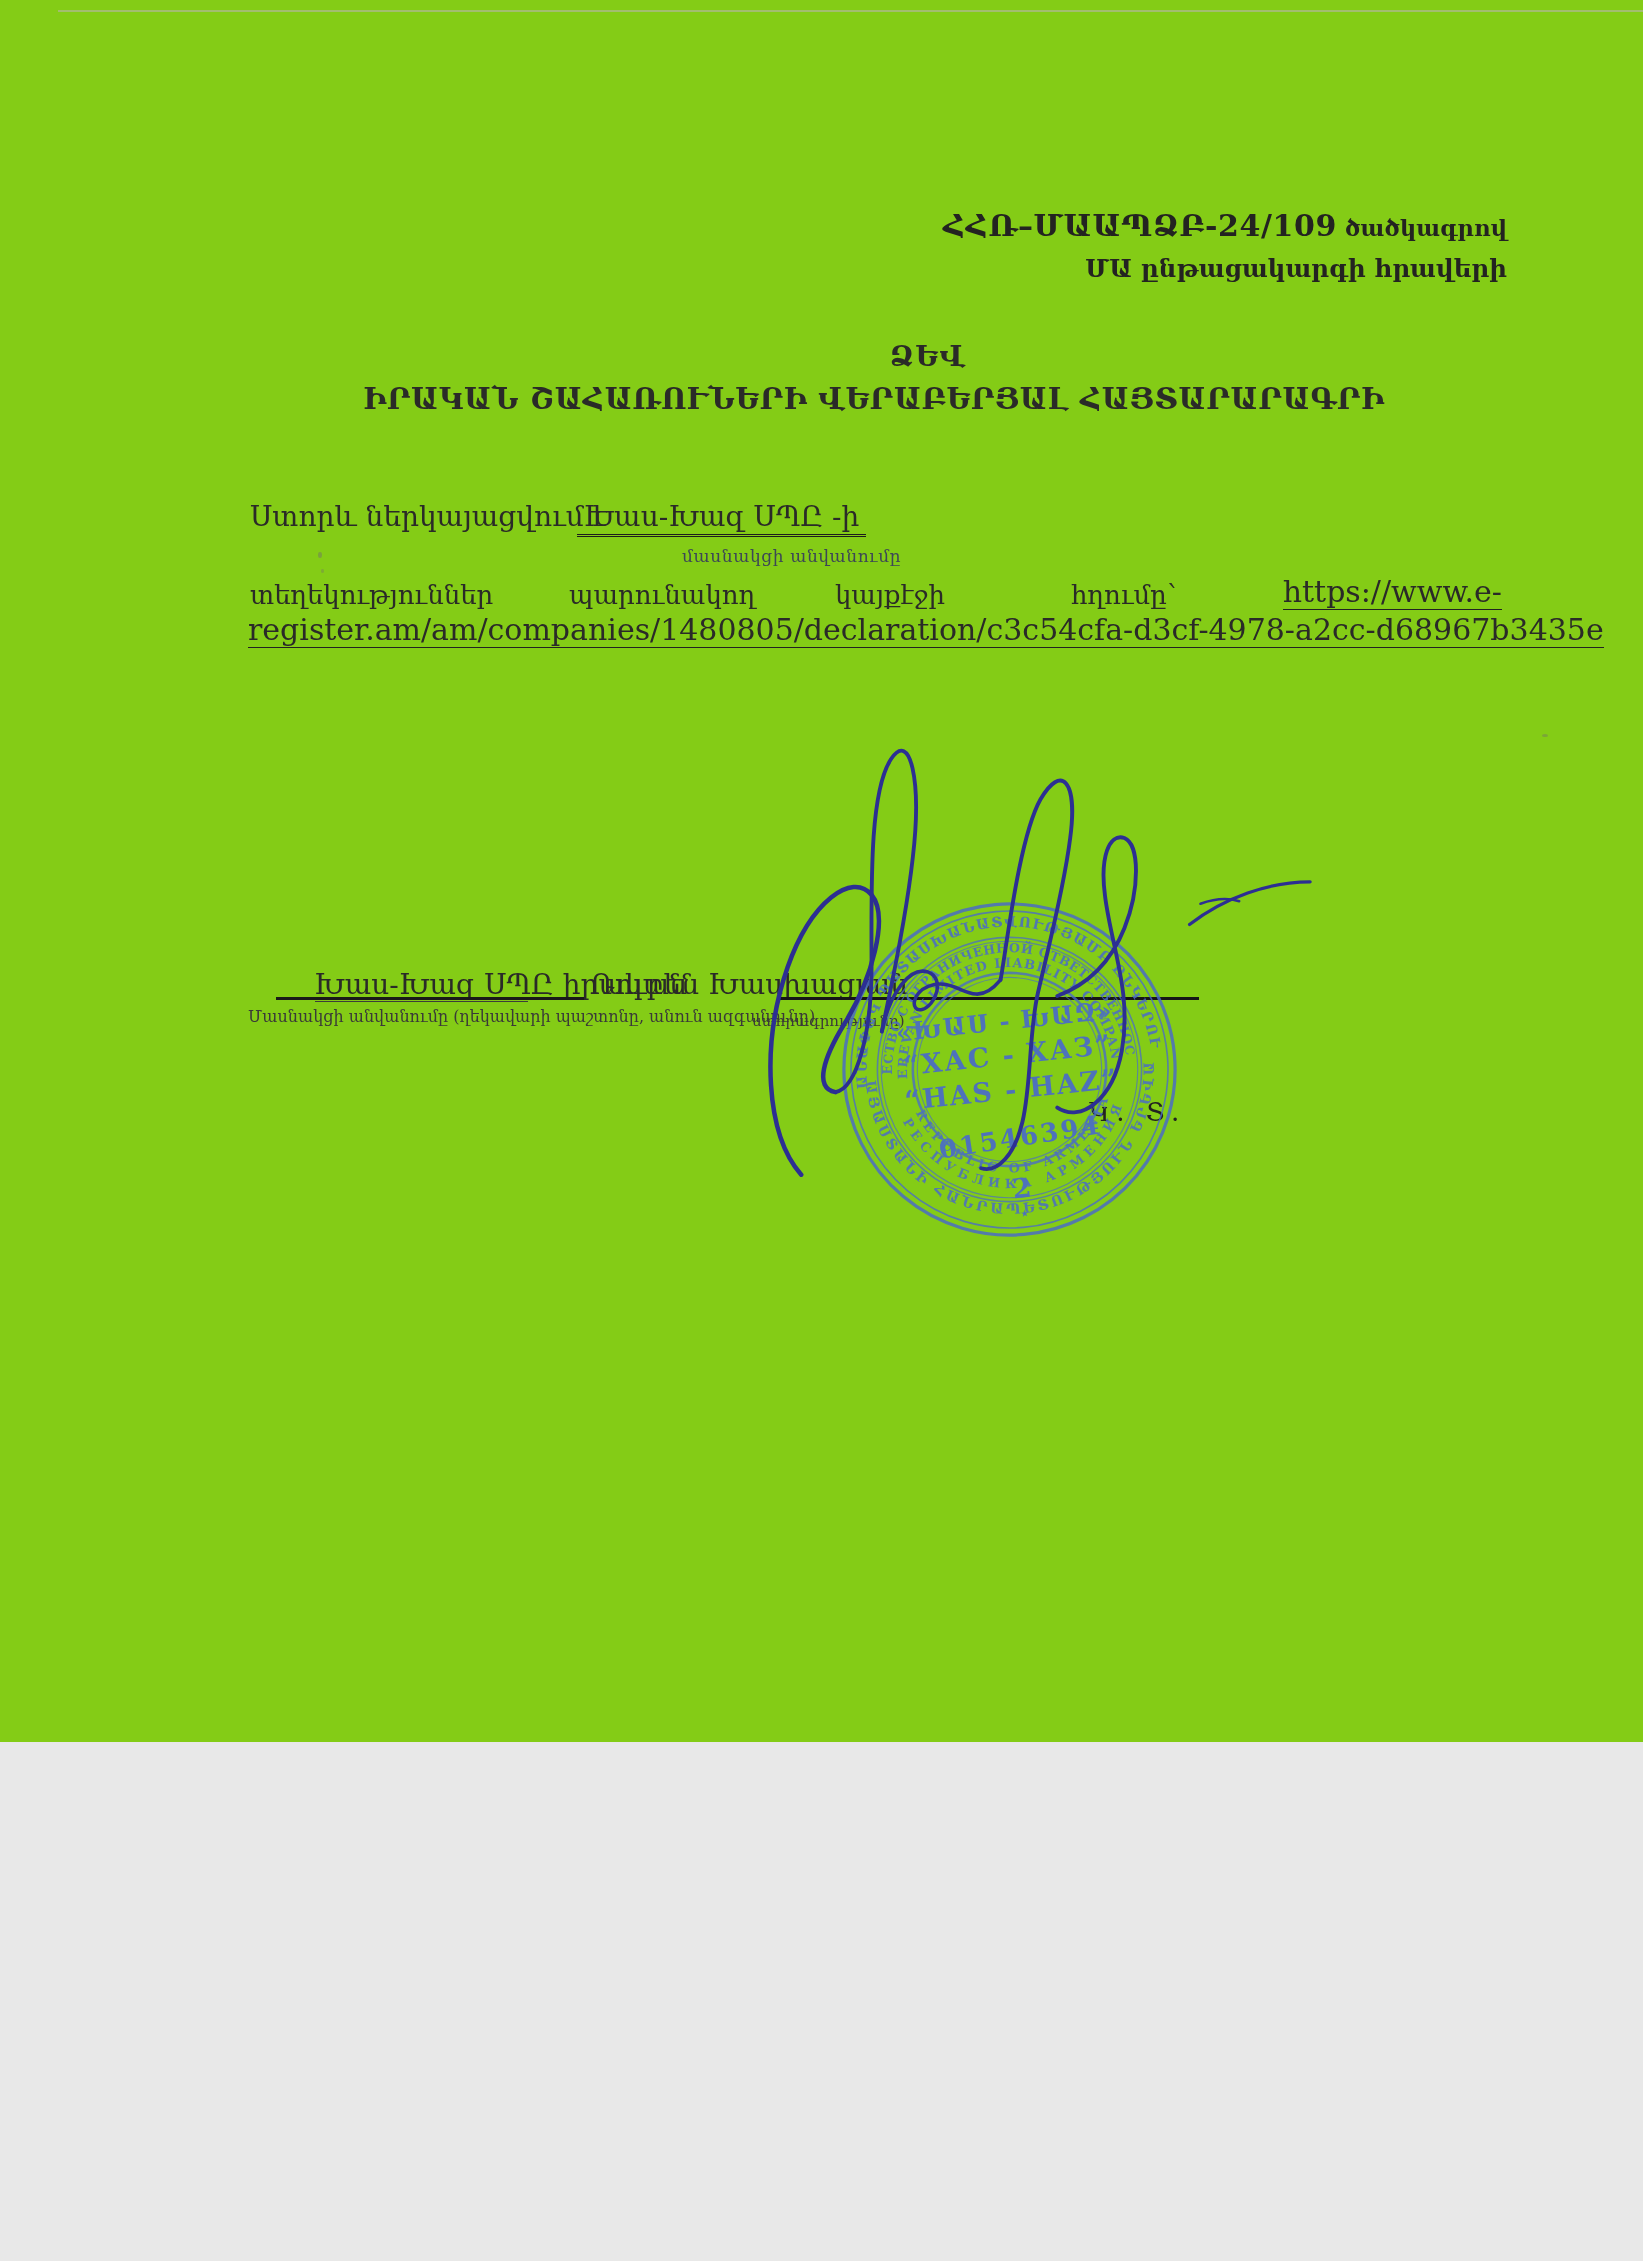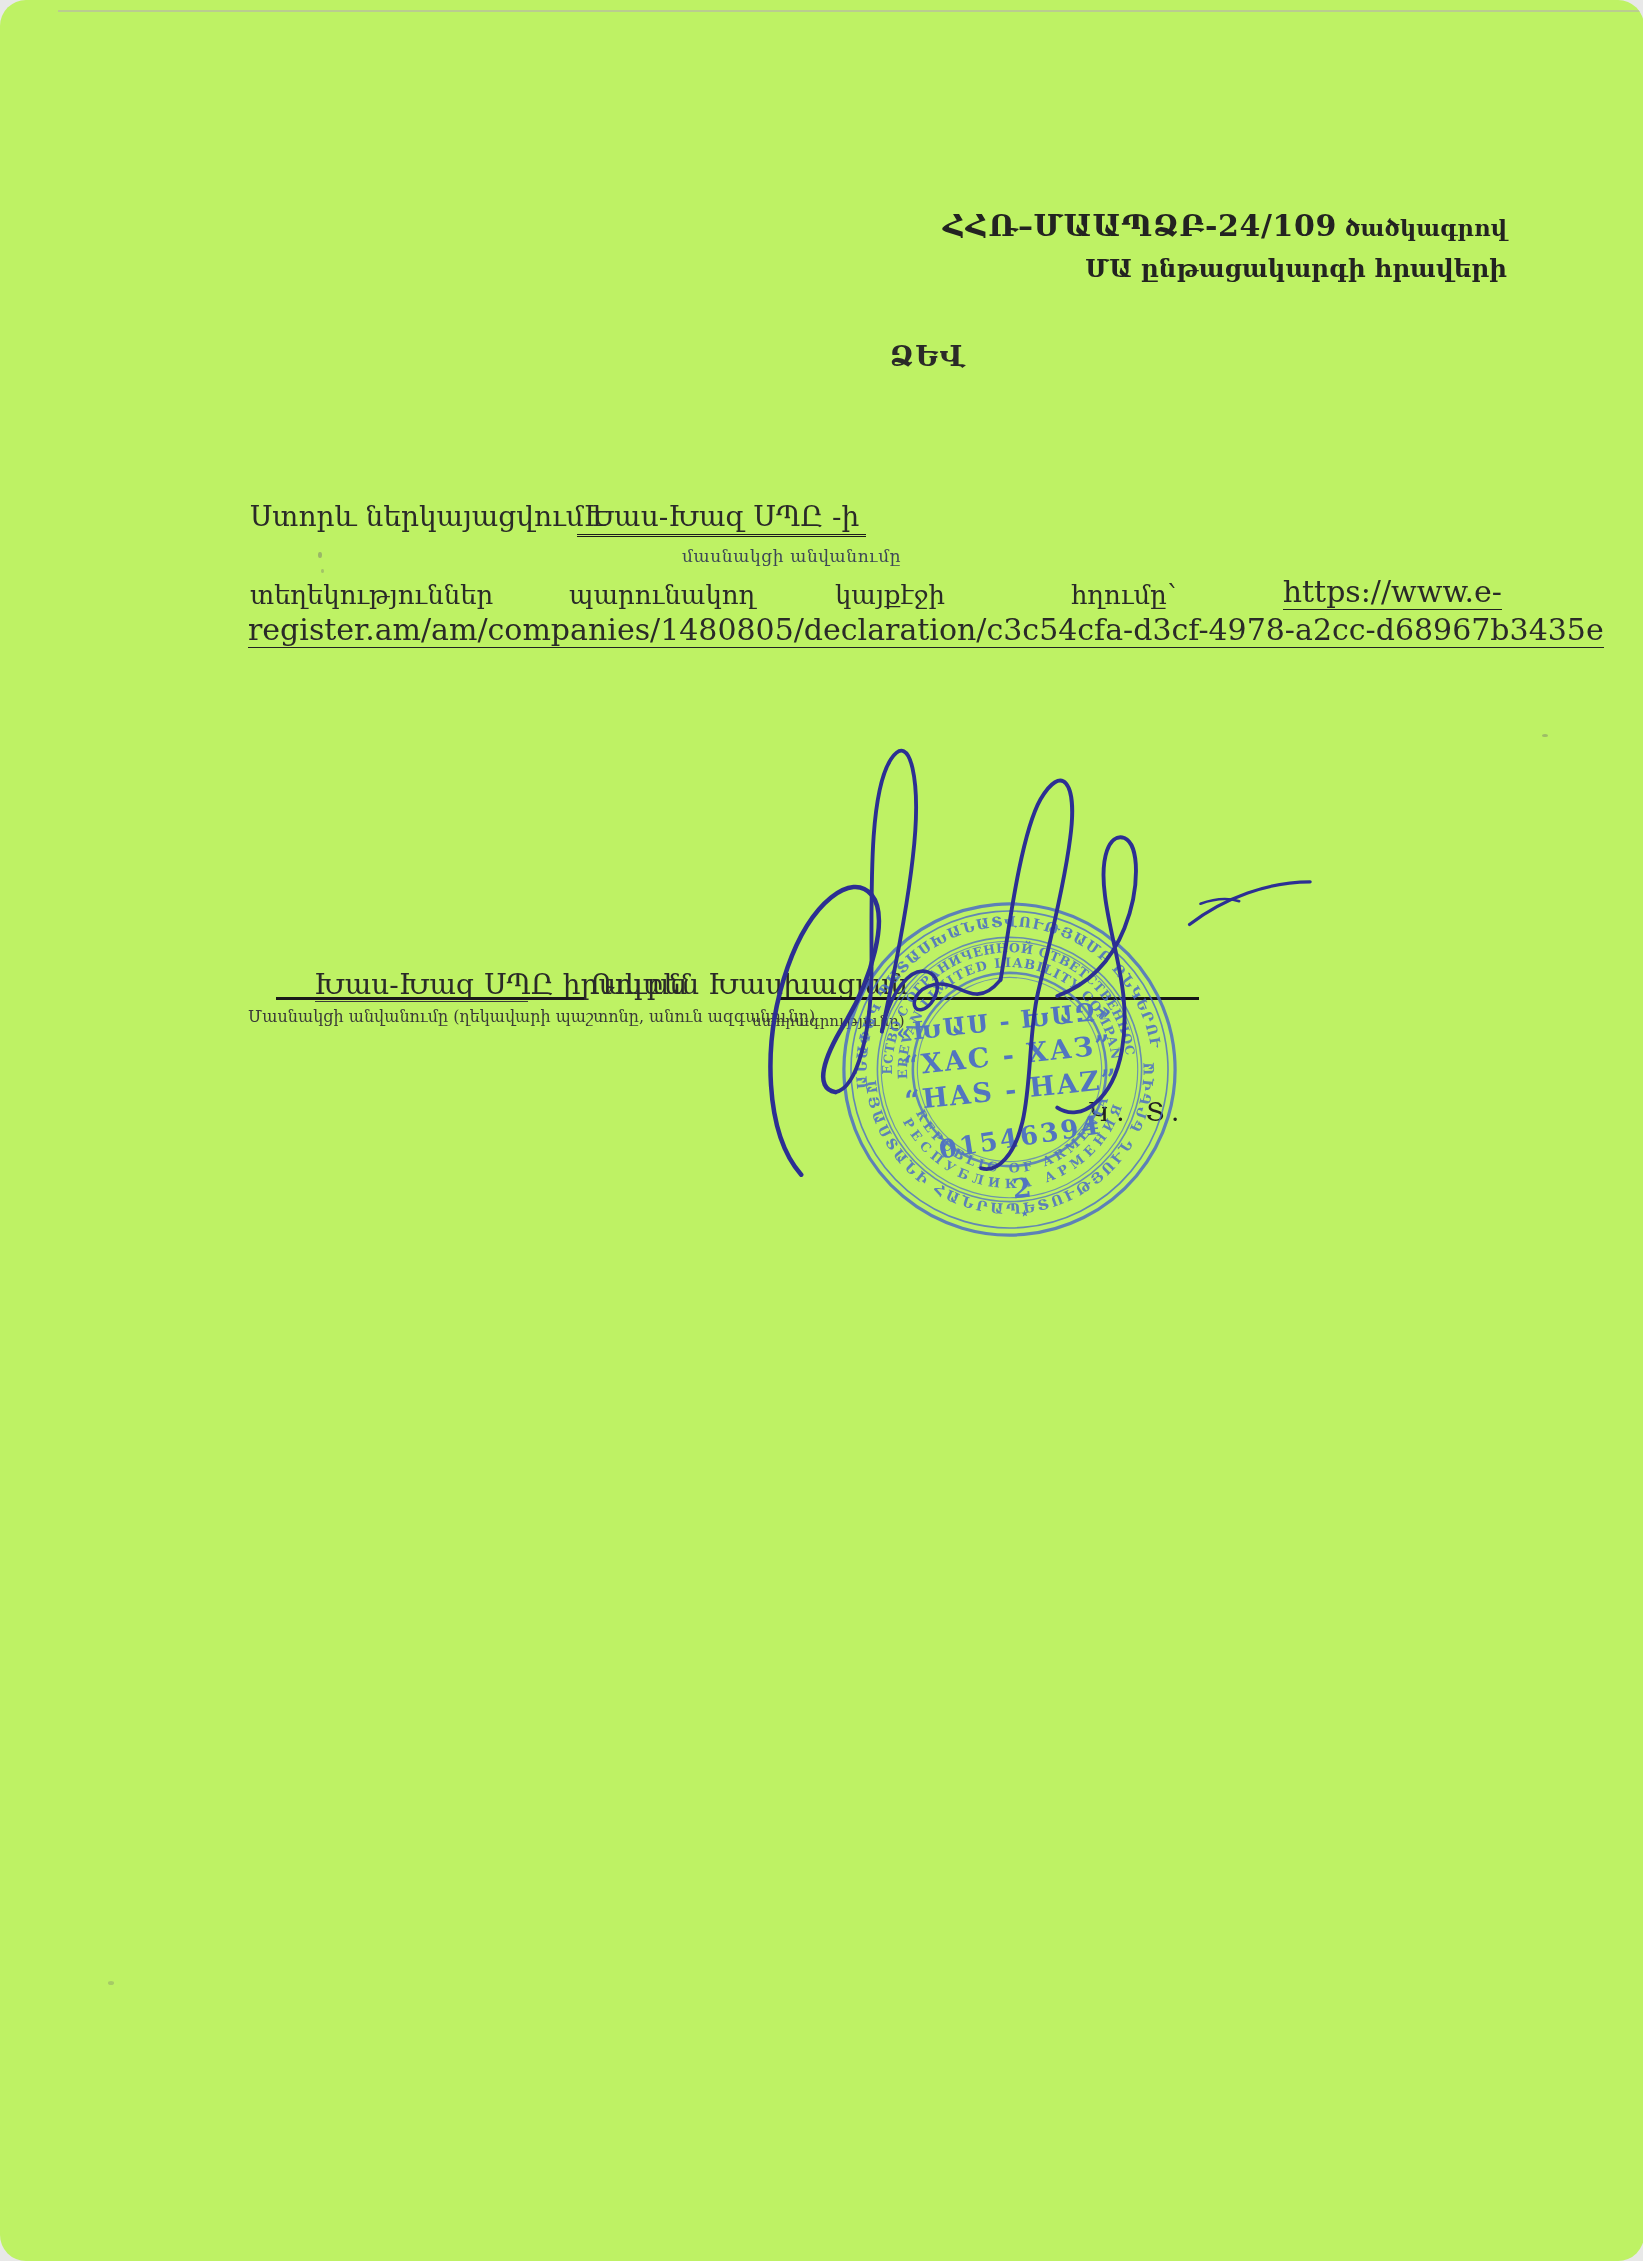--- a/index.html
+++ b/index.html
@@ -1,23 +1,22 @@
 <!DOCTYPE html>
 <html style="font-size:10.3px"><head>
 <meta charset="utf-8">
 <style>
   html,body{margin:0;padding:0;background:#e8e8e8;}
   .page{
     position:relative;
-    width:1644px;height:2261px;
-    background:#bef264;
+    width:1644px;height:1742px;
+    background:#84cc16;
     overflow:hidden;
     font-family:"DejaVu Serif","DejaVu Sans",serif;
     color:#2a2a28;
-    border-radius:26px;
   }
   .abs{position:absolute;white-space:nowrap;}
   
   .top-edge{position:absolute;left:58px;top:10.3px;width:1586px;height:1.9px;background:#b7b3ad;opacity:.6;}
   .speck{position:absolute;border-radius:50%;background:#6f6f6c;}
   
   .hdr{right:137px;text-align:right;font-weight:bold;color:#232321;}
   .hdr-line1{top:208px;font-size:30px;letter-spacing:0.6px;}
   .hdr-line1 .suffix{font-size:22.6px;letter-spacing:0;}
   .hdr-line2{top:254px;font-size:24.5px;}
@@ -54,20 +53,21 @@
 <body>
 
 <div class="page">
 
   <div class="top-edge"></div>
 
   <div class="abs hdr hdr-line1"><span>ՀՀՌ–ՄԱԱՊՁԲ-24/109</span><span class="suffix"> ծածկագրով</span></div>
   <div class="abs hdr hdr-line2">ՄԱ ընթացակարգի հրավերի</div>
 
   <div class="abs form-label">ՁԵՎ</div>
+  <div class="abs doc-title">ԻՐԱԿԱՆ ՇԱՀԱՌՈՒՆԵՐԻ ՎԵՐԱԲԵՐՅԱԼ ՀԱՅՏԱՐԱՐԱԳՐԻ</div>
 
   <span class="abs b1 seg-intro">Ստորև ներկայացվում է</span>
   <span class="abs b1 seg-company">Խաս-Խազ ՍՊԸ -ի</span>
   <span class="abs sub-caption">մասնակցի անվանումը</span>
 
   <span class="abs b2 w1">տեղեկություններ</span>
   <span class="abs b2 w2">պարունակող</span>
   <span class="abs b2 w3">կայքէջի</span>
   <span class="abs b2 w4">հղումը՝</span>
   <span class="abs url url-part1">https://www.e-</span>

